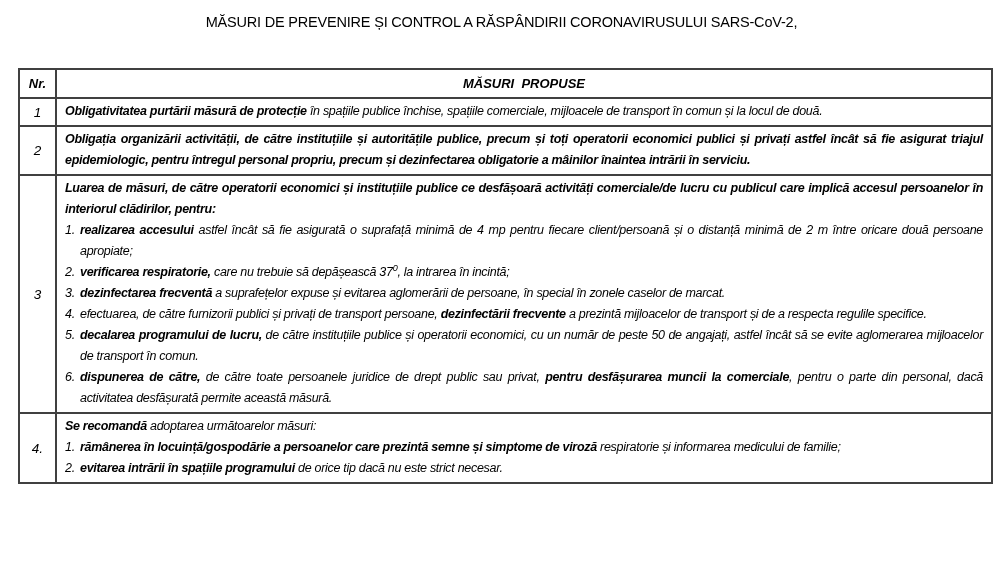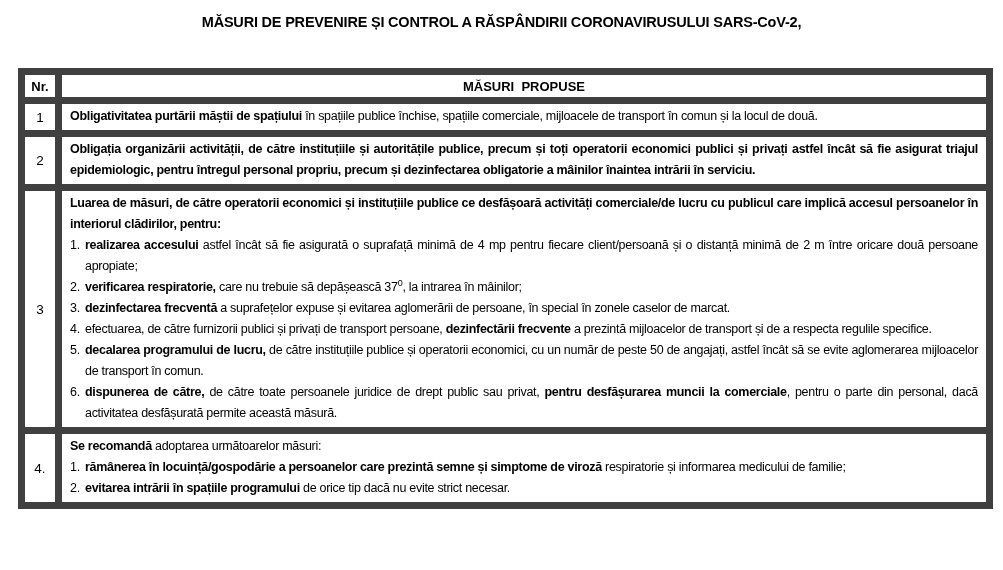--- a/index.html
+++ b/index.html
@@ -5,34 +5,34 @@
   * { box-sizing: border-box; }
   html, body { margin: 0; padding: 0; }
   body {
     width: 1003px; height: 570px;
     background: #ffffff; color: #000000;
     font-family: "Liberation Sans", "DejaVu Sans", sans-serif;
     overflow: hidden;
   }
   .doc-title {
     text-align: center;
-    font-weight: bold;
+    font-weight: normal;
     font-size: 14.5px;
     line-height: 22px;
     padding-top: 11px;
     letter-spacing: -0.2px;
   }
   table.doc-table {
     border-collapse: collapse;
     table-layout: fixed;
     width: 975px;
     margin: 35px 0 0 18px;
     border: 2px solid #000;
   }
-  th, td { border: 7px solid #404040; }
+  th, td { border: 2px solid #404040; font-style: italic; }
   th {
     font-size: 13px;
     font-weight: bold;
     height: 29px;
     text-align: center;
     vertical-align: middle;
   }
   th.measures-col { white-space: pre; }
   col.nr { width: 37px; }
   td.nr-col {
@@ -71,40 +71,40 @@
     <thead>
       <tr>
         <th class="nr-col">Nr.</th>
         <th class="measures-col">MĂSURI  PROPUSE</th>
       </tr>
     </thead>
     <tbody id="rows">
         <tr>
           <td class="nr-col">1</td>
           <td class="measures">
-            <div class="para"><span class="b">Obligativitatea purtării măștii de spațiului</span><span> în spațiile publice închise, spațiile comerciale, mijloacele de transport în comun și la locul de două.</span></div>
+            <div class="para"><span class="b">Obligativitatea purtării măsură de protecție</span><span> în spațiile publice închise, spațiile comerciale, mijloacele de transport în comun și la locul de două.</span></div>
           </td>
         </tr>
         <tr>
           <td class="nr-col">2</td>
           <td class="measures">
             <div class="para"><span class="b">Obligația organizării activității, de către instituțiile și autoritățile publice, precum și toți operatorii economici publici și privați astfel încât să fie asigurat triajul epidemiologic, pentru întregul personal propriu, precum și dezinfectarea obligatorie a mâinilor înaintea intrării în serviciu.</span></div>
           </td>
         </tr>
         <tr>
           <td class="nr-col">3</td>
           <td class="measures">
             <div class="para"><span class="b">Luarea de măsuri, de către operatorii economici și instituțiile publice ce desfășoară activități comerciale/de lucru cu publicul care implică accesul persoanelor în interiorul clădirilor, pentru:</span></div>
             <div class="item">
               <span class="marker">1.</span>
               <div class="item-text"><span class="b">realizarea accesului</span><span> astfel încât să fie asigurată o suprafață minimă de 4 mp pentru fiecare client/persoană și o distanță minimă de 2 m între oricare două persoane apropiate;</span></div>
             </div>
             <div class="item">
               <span class="marker">2.</span>
-              <div class="item-text"><span class="b">verificarea respiratorie,</span><span> care nu trebuie să depășească 37</span><sup>0</sup><span>, la intrarea în mâinilor;</span></div>
+              <div class="item-text"><span class="b">verificarea respiratorie,</span><span> care nu trebuie să depășească 37</span><sup>0</sup><span>, la intrarea în incintă;</span></div>
             </div>
             <div class="item">
               <span class="marker">3.</span>
               <div class="item-text"><span class="b">dezinfectarea frecventă</span><span> a suprafețelor expuse și evitarea aglomerării de persoane, în special în zonele caselor de marcat.</span></div>
             </div>
             <div class="item">
               <span class="marker">4.</span>
               <div class="item-text"><span>efectuarea, de către furnizorii publici și privați de transport persoane, </span><span class="b">dezinfectării frecvente</span><span> a prezintă mijloacelor de transport și de a respecta regulile specifice.</span></div>
             </div>
             <div class="item">
@@ -120,19 +120,19 @@
         <tr>
           <td class="nr-col">4.</td>
           <td class="measures">
             <div class="para"><span class="b">Se recomandă</span><span> adoptarea următoarelor măsuri:</span></div>
             <div class="item">
               <span class="marker">1.</span>
               <div class="item-text"><span class="b">rămânerea în locuință/gospodărie a persoanelor care prezintă semne și simptome de viroză</span><span> respiratorie și informarea medicului de familie;</span></div>
             </div>
             <div class="item">
               <span class="marker">2.</span>
-              <div class="item-text"><span class="b">evitarea intrării în spațiile programului</span><span> de orice tip dacă nu evite strict necesar.</span></div>
+              <div class="item-text"><span class="b">evitarea intrării în spațiile programului</span><span> de orice tip dacă nu este strict necesar.</span></div>
             </div>
           </td>
         </tr>
       </tbody>
   </table>
 </div>
 
 </body></html>

